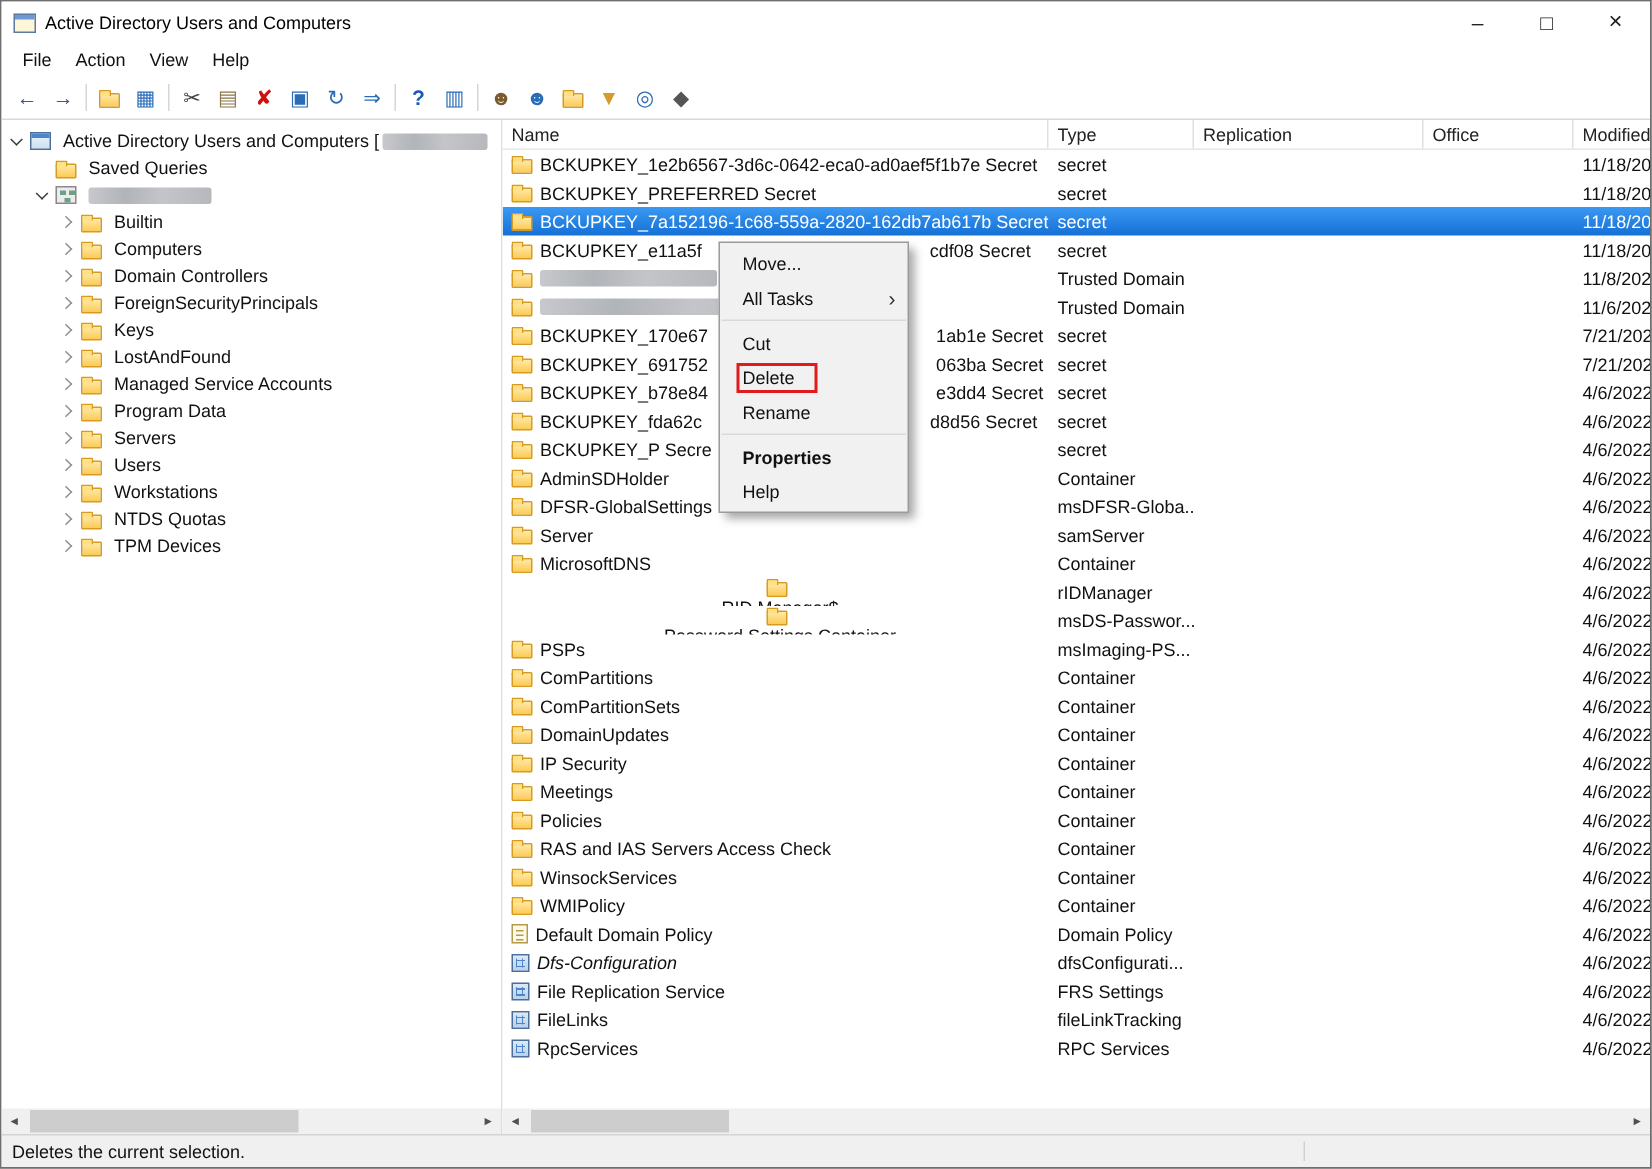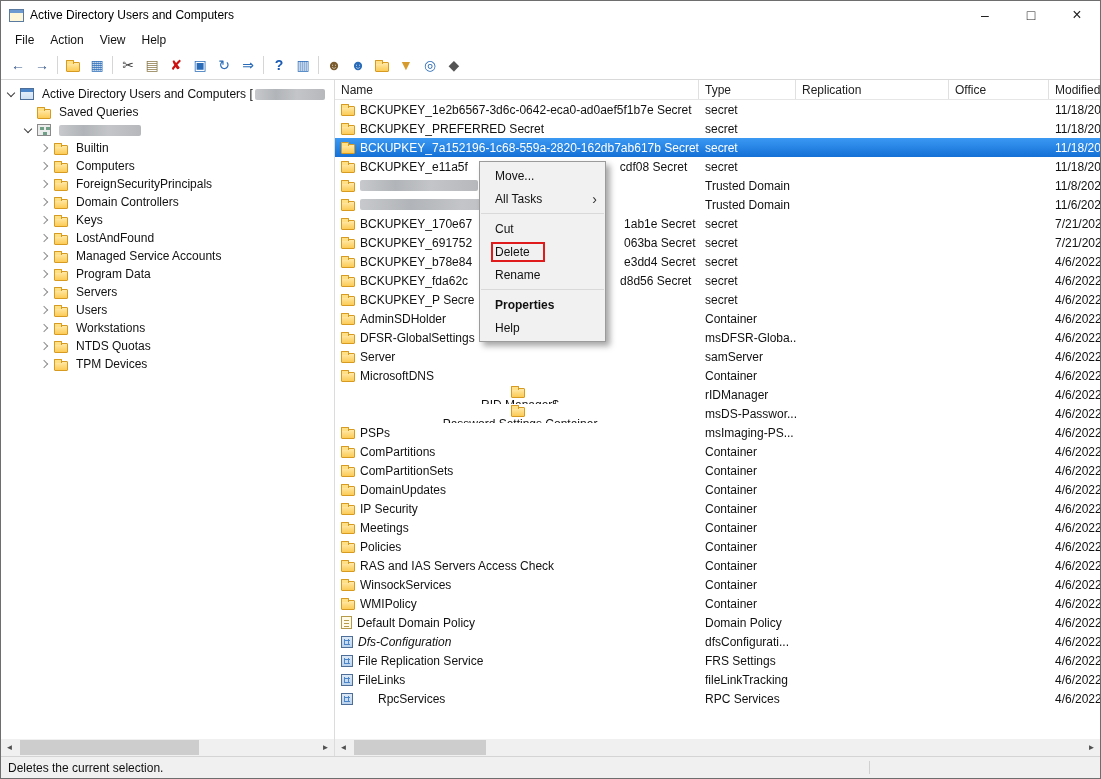--- a/index.html
+++ b/index.html
@@ -197,26 +197,26 @@
             <span class="tlabel">Builtin</span>
           </div>
           <div class="trow" style="padding-left: 37px;">
             <span class="tarrow c"></span>
             <span class="ticon icon-folder"></span>
             <span class="tlabel">Computers</span>
           </div>
           <div class="trow" style="padding-left: 37px;">
             <span class="tarrow c"></span>
             <span class="ticon icon-folder"></span>
+            <span class="tlabel">Domain Controllers</span>
+          </div>
+          <div class="trow" style="padding-left: 37px;">
+            <span class="tarrow c"></span>
+            <span class="ticon icon-folder"></span>
             <span class="tlabel">ForeignSecurityPrincipals</span>
-          </div>
-          <div class="trow" style="padding-left: 37px;">
-            <span class="tarrow c"></span>
-            <span class="ticon icon-folder"></span>
-            <span class="tlabel">Domain Controllers</span>
           </div>
           <div class="trow" style="padding-left: 37px;">
             <span class="tarrow c"></span>
             <span class="ticon icon-folder"></span>
             <span class="tlabel">Keys</span>
           </div>
           <div class="trow" style="padding-left: 37px;">
             <span class="tarrow c"></span>
             <span class="ticon icon-folder"></span>
             <span class="tlabel">LostAndFound</span>
@@ -589,21 +589,21 @@
             <div class="lcell" style="width: 364px;">
               <span class="licon icon-grid"></span>
               <span>FileLinks</span>
             </div>
             <div class="lcell" style="width: 97px;">fileLinkTracking</div>
             <div class="lcell" style="width: 153px;"></div>
             <div class="lcell" style="width: 100px;"></div>
             <div class="lcell" style="width: 80px;">4/6/2022</div>
           </div>
           <div class="lrow">
-            <div class="lcell" style="width: 364px; gap: 20px;">
+            <div class="lcell" style="width: 364px;">
               <span class="licon icon-grid"></span>
               <span>RpcServices</span>
             </div>
             <div class="lcell" style="width: 97px;">RPC Services</div>
             <div class="lcell" style="width: 153px;"></div>
             <div class="lcell" style="width: 100px;"></div>
             <div class="lcell" style="width: 80px;">4/6/2022</div>
           </div>
         </div>
       <div class="hscroll">

